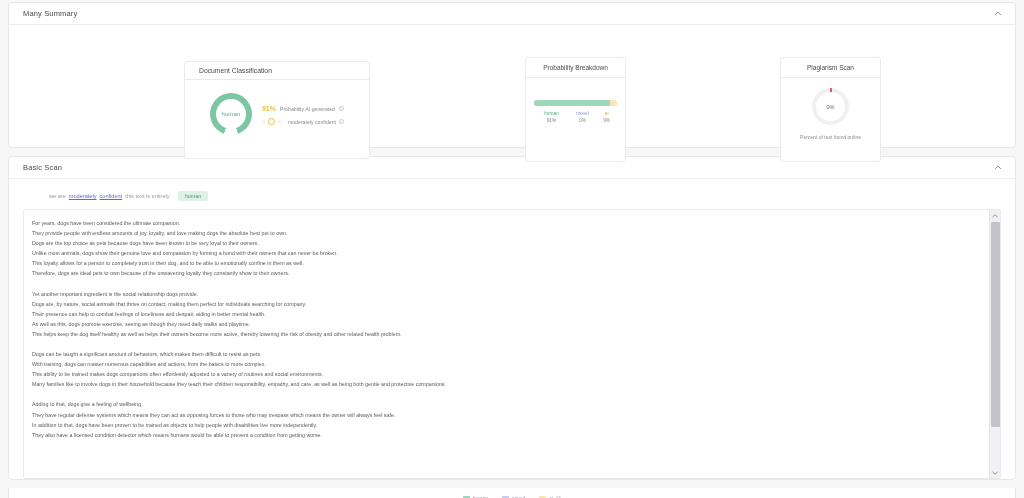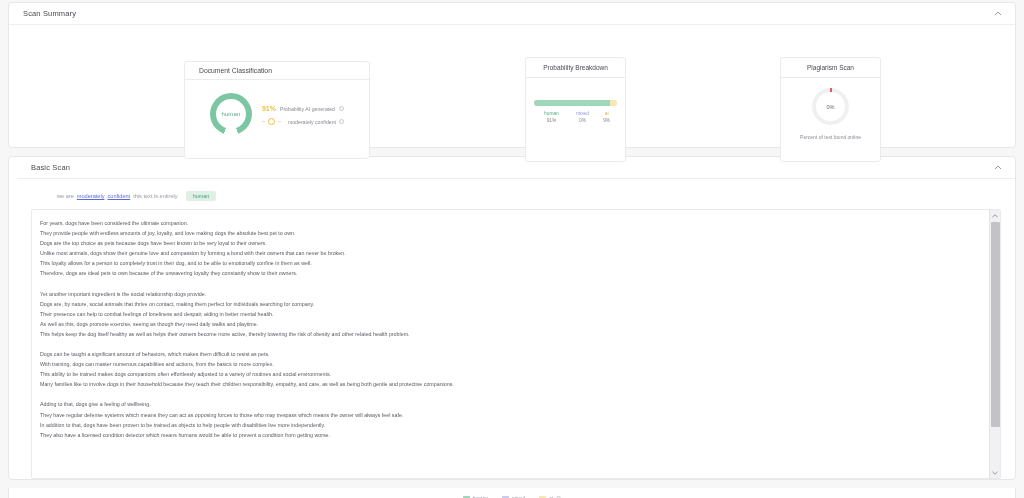--- a/index.html
+++ b/index.html
@@ -166,21 +166,21 @@
     content: "";
     position: absolute;
     width: 29px; height: 29px;
     border-radius: 50%;
     background: #ffffff;
   }
   .plag-pct { position: relative; z-index: 2; font-size: 5.6px; color: #6a6a72; }
   .plag-caption { font-size: 5px; color: #8b8b93; }
 
   
-  #basic-scan { margin-bottom: 4px; padding-left: 8px; }
+  #basic-scan { margin-bottom: 4px; }
   .scan-body { padding: 12px 14px 0 14px; }
   .verdict {
     display: flex;
     align-items: center;
     gap: 3px;
     font-size: 5.6px;
     color: #9a9aa2;
     margin-left: 26px;
     margin-bottom: 8px;
   }
@@ -267,21 +267,21 @@
   .bs-sw.mixed { background: #c8cdef; }
   .bs-sw.ai { background: #f7e7b4; }
 </style>
 </head>
 <body>
 
 <div class="page">
 
   <section class="panel" style="margin-top:2px;">
     <header class="panel-head">
-      <span class="panel-title">Scan Summary</span>
+      <span class="panel-title">Many Summary</span>
       <span class="chev">
         <svg width="8" height="5" viewBox="0 0 8 5">
             <path d="M1 4 L4 1 L7 4" fill="none" stroke="currentColor" stroke-width="1"></path>
           </svg>
       </span>
     </header>
     <div class="summary-body" style="height:122px;">
 
       <div class="card" id="doc-class-card">
         <div class="card-head">Document Classification</div>

